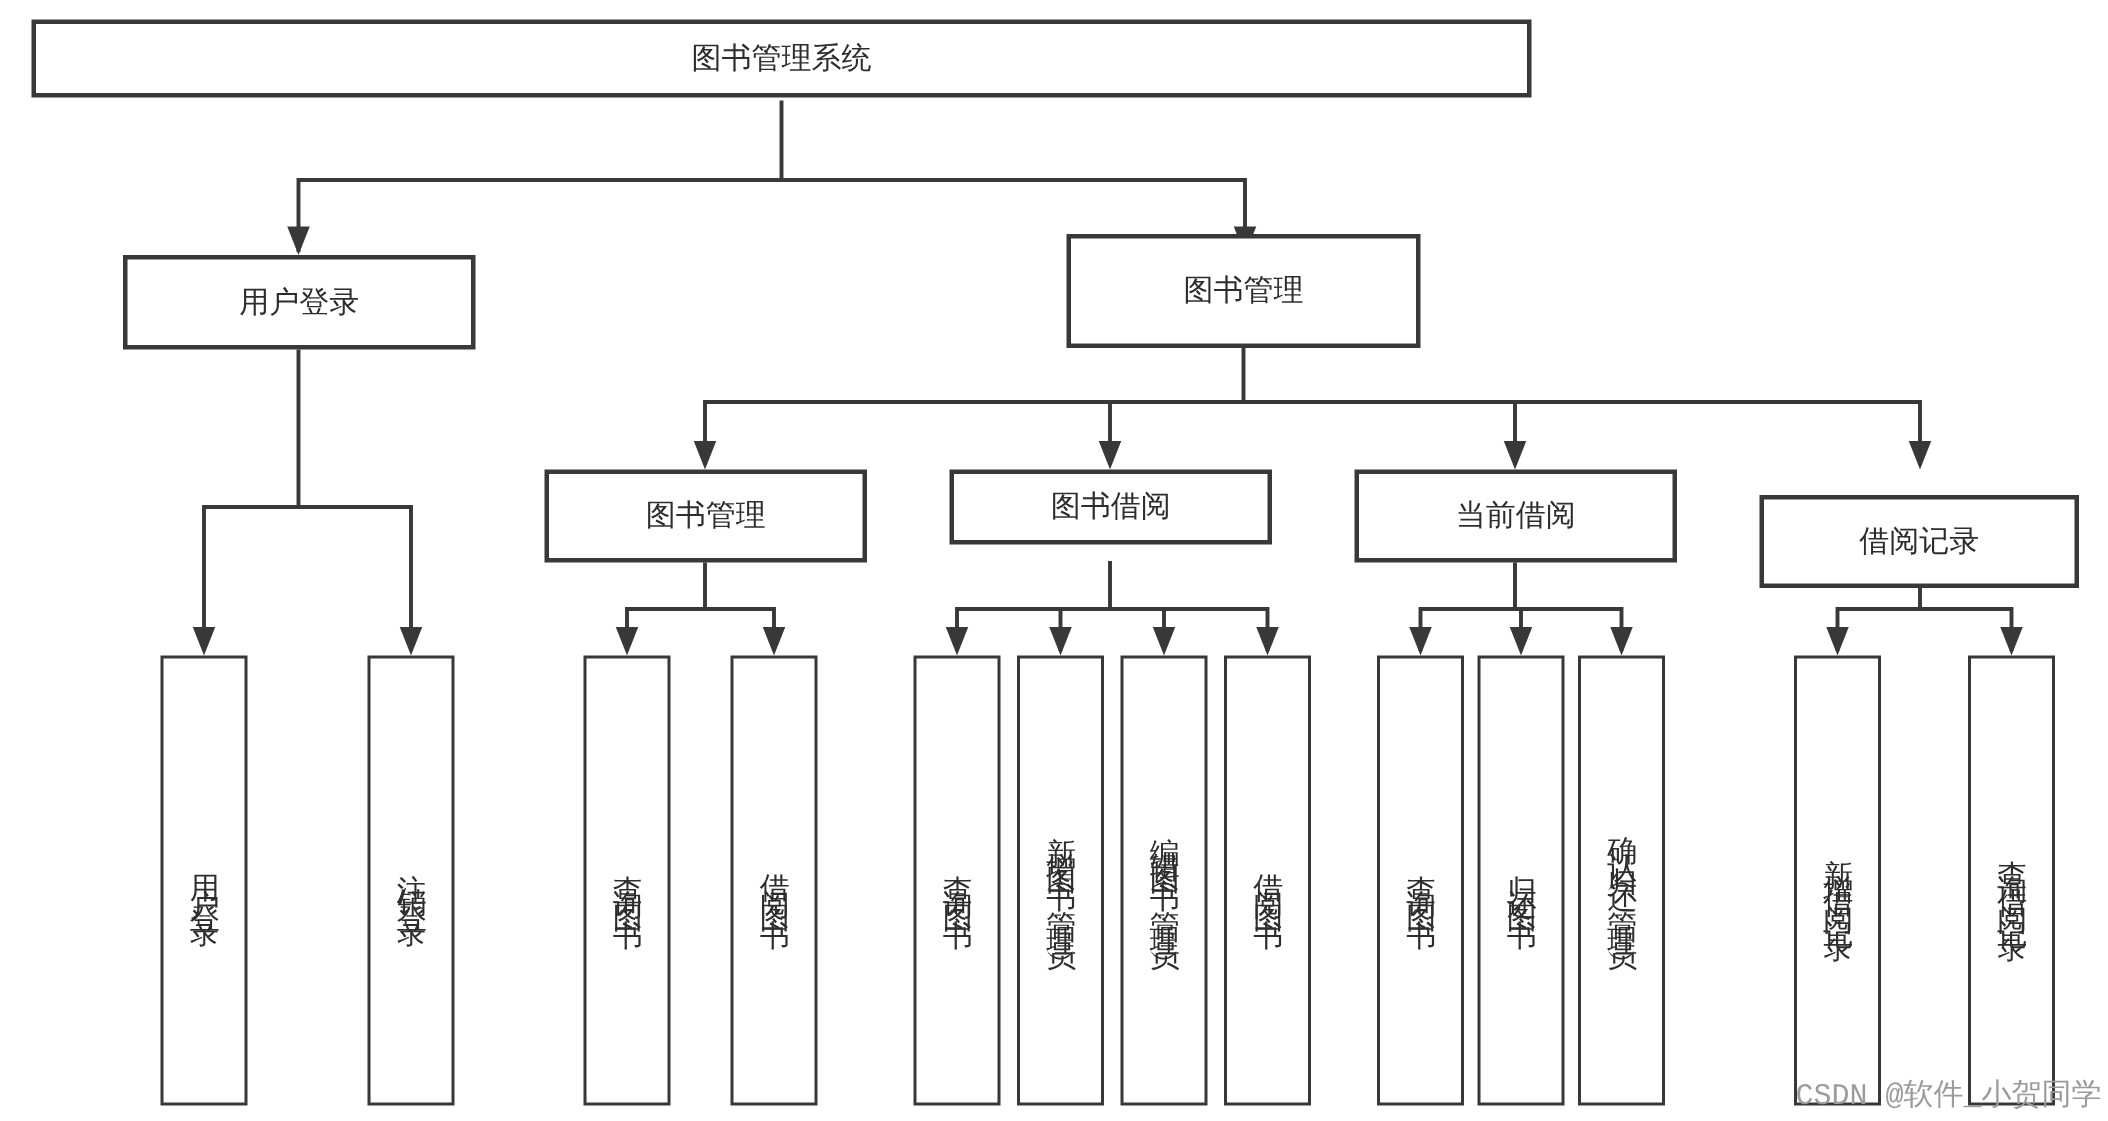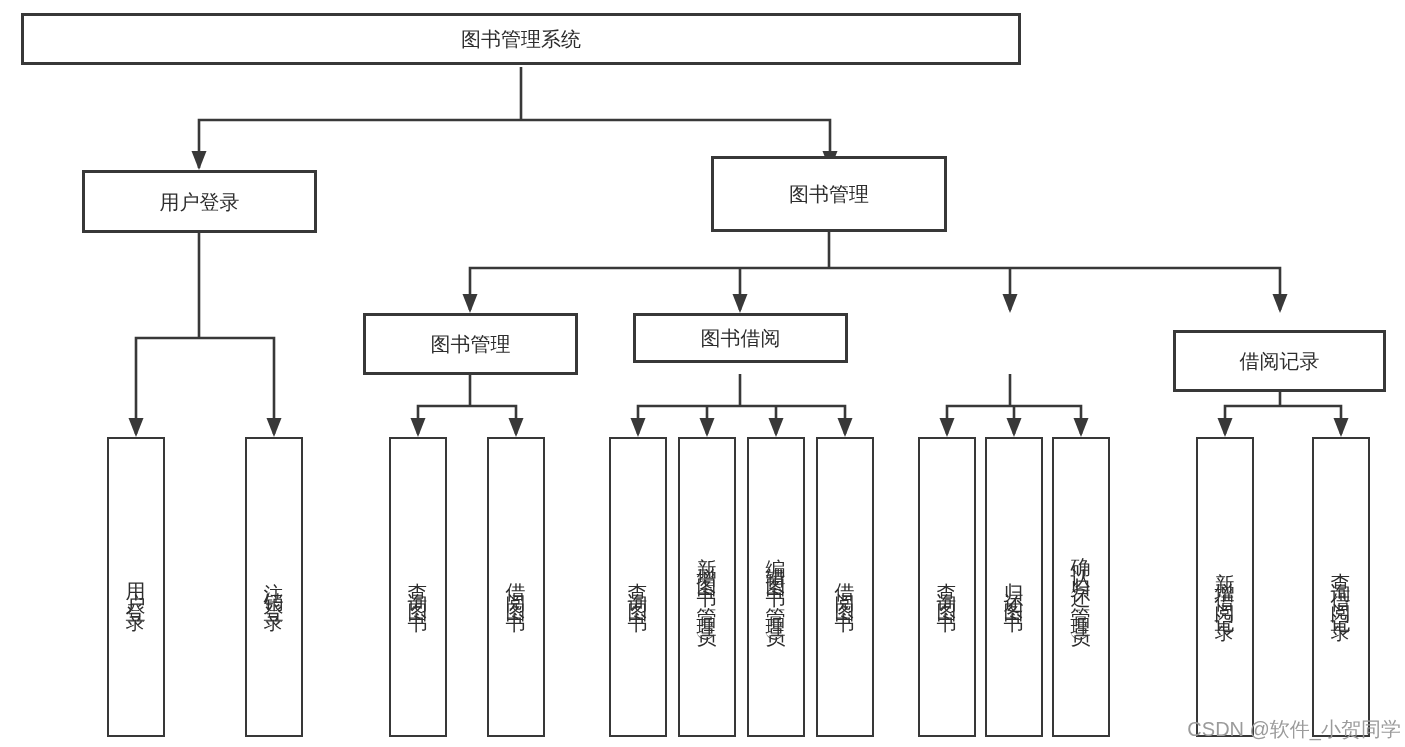--- a/index.html
+++ b/index.html
@@ -51,20 +51,21 @@
     font-size: 20px;
   }
   .watermark {
     position: absolute;
     right: 4px;
     bottom: 4px;
     z-index: 3;
     color: #9b9b9b;
     font-size: 20px;
     white-space: nowrap;
+    font-family: Liberation Mono, monospace;
   }
 </style>
 </head>
 <body>
 
 <div class="canvas">
 
   <svg class="connectors" viewBox="0 0 1405 747" aria-hidden="true">
     <defs>
       <path id="arrowhead" d="M -7.5 -19 L 7.5 -19 L 0 0 Z" fill="#383838"></path>
@@ -111,20 +112,23 @@
   <div class="node" style="left:711px; top:156px; width:236px; height:76px">
     <span class="label">图书管理</span>
   </div>
 
   <div class="node" style="left:363px; top:313px; width:215px; height:62px">
     <span class="label">图书管理</span>
   </div>
   <div class="node" style="left:633px; top:313px; width:215px; height:50px">
     <span class="label">图书借阅</span>
   </div>
+  <div class="node" style="left:903px; top:313px; width:215px; height:62px">
+    <span class="label">当前借阅</span>
+  </div>
   <div class="node" style="left:1173px; top:330px; width:213px; height:62px">
     <span class="label">借阅记录</span>
   </div>
 
   <div class="node leaf" style="left:107px">
     <span class="label">用户登录</span>
   </div>
   <div class="node leaf" style="left:245px">
     <span class="label">注销登录</span>
   </div>

